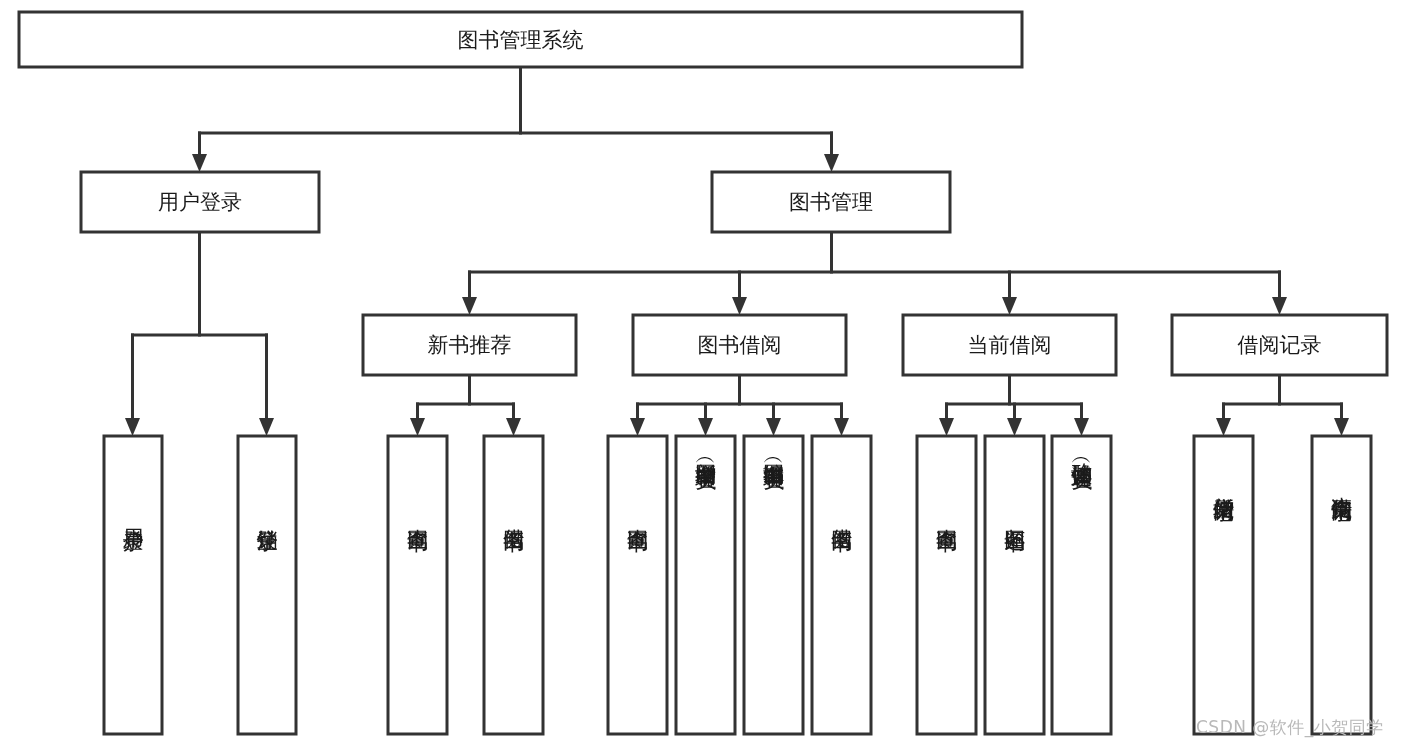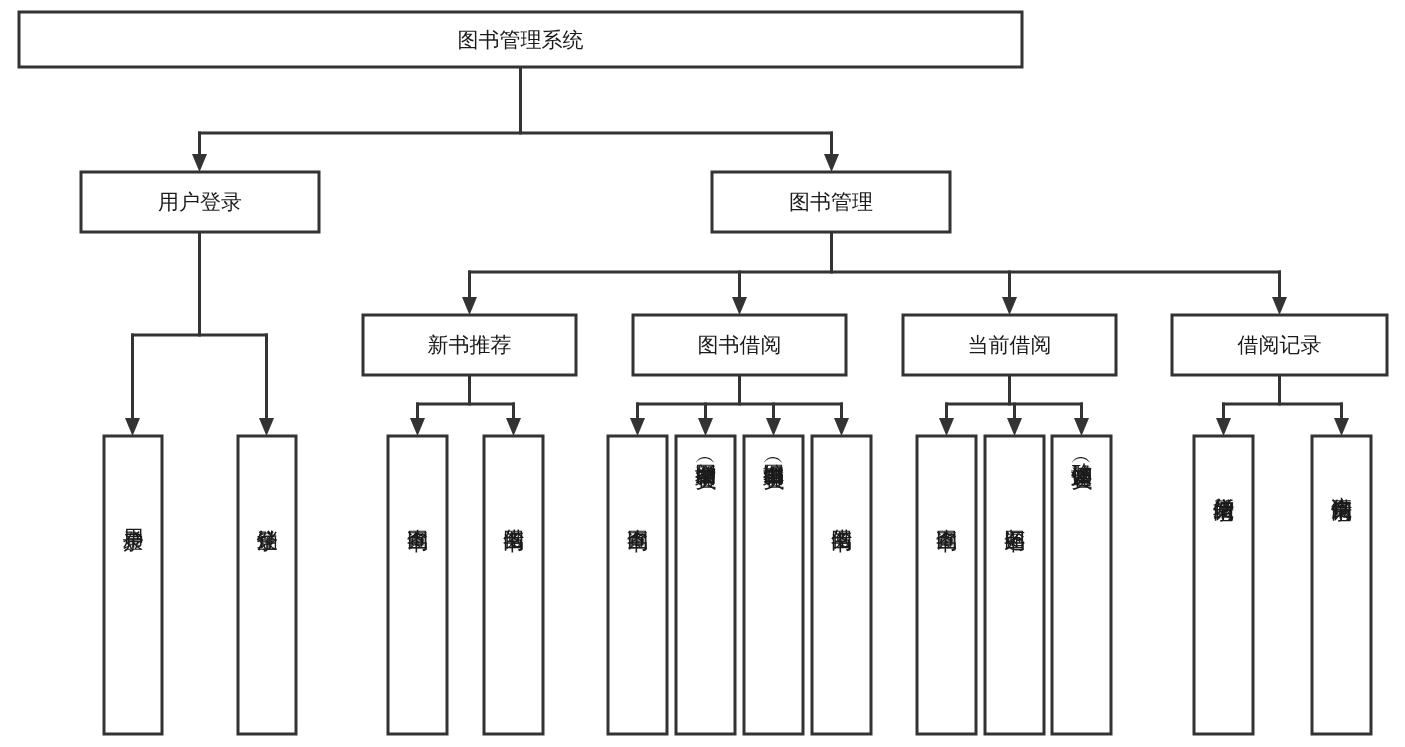--- a/index.html
+++ b/index.html
@@ -230,13 +230,14 @@
     <span class="vlabel-text">确认归还（管理员）</span>
   </div>
 
   <div class="vlabel-wrap" style="left:1194px; top:436px; width:59px; height:298px; padding-top:44px;">
     <span class="vlabel-text">新增借阅记录</span>
   </div>
   <div class="vlabel-wrap" style="left:1312px; top:436px; width:59px; height:298px; padding-top:44px;">
     <span class="vlabel-text">查询借阅记录</span>
   </div>
 
+  <div id="watermark">CSDN @软件_小贺同学</div>
 </div>
 
 </body></html>

